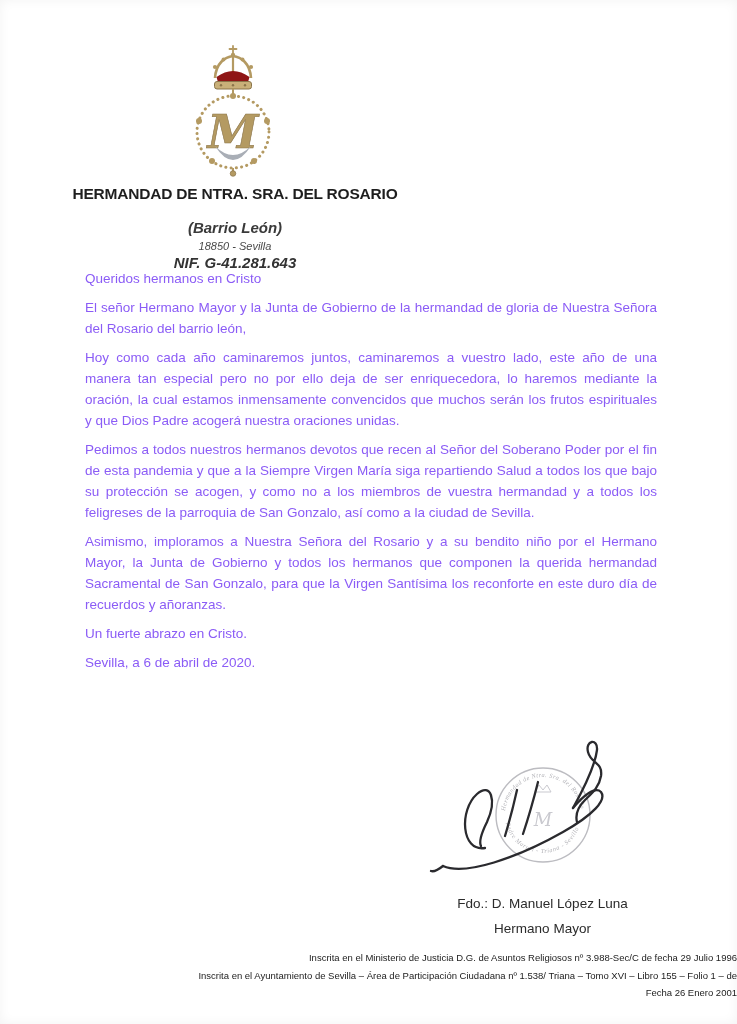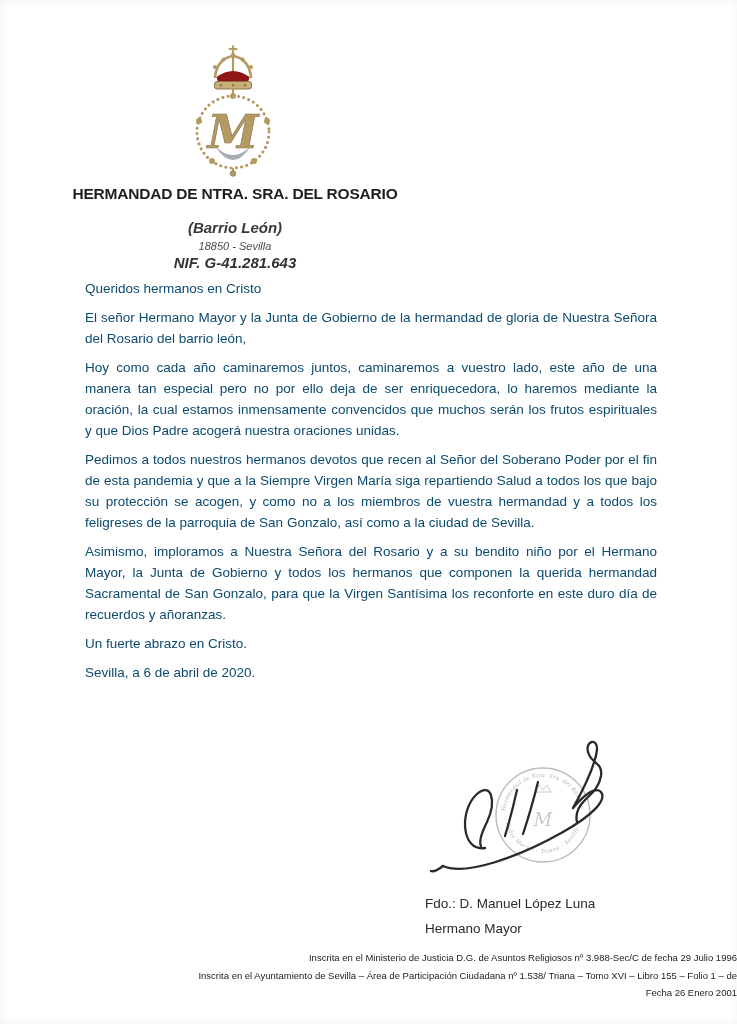--- a/index.html
+++ b/index.html
@@ -12,26 +12,26 @@
     color:#2d2d2d;
     overflow:hidden;
     box-shadow:inset 0 0 12px rgba(0,0,0,0.05);
   }
   .emblem{position:absolute;left:171px;top:42px;width:124px;height:136px;}
   .letterhead{position:absolute;left:30px;top:185px;width:410px;text-align:center;}
   .org-name{font-size:15.5px;font-weight:bold;letter-spacing:-0.2px;color:#1e1e1e;margin:0;}
   .barrio{font-size:15px;font-style:italic;font-weight:bold;color:#3a3a3a;margin-top:16px;}
   .addr{font-size:11px;font-style:italic;color:#4a4a4a;line-height:14px;margin-top:3px;}
   .nif{font-size:15px;font-style:italic;font-weight:bold;color:#333;margin-top:1px;}
-  .body-text{position:absolute;left:85px;top:278px;width:572px;font-size:13.5px;line-height:21px;color:#0c4a6e;}
+  .body-text{position:absolute;left:85px;top:268px;width:572px;font-size:13.5px;line-height:21px;color:#8b5cf6;}
   .body-text p{margin:0 0 8px 0;text-align:justify;}
   .body-text p.nojust{text-align:left;}
   .dateline{margin-top:6px;text-align:right;padding-right:45px;}
   .sig-zone{position:absolute;left:425px;top:730px;width:235px;height:158px;}
-  .sig-block{position:absolute;left:425px;top:891px;width:235px;font-size:13.5px;line-height:25px;color:#2b2b2b;}
+  .sig-block{position:absolute;left:425px;top:891px;width:235px;text-align:center;font-size:13.5px;line-height:25px;color:#2b2b2b;}
   .footer{position:absolute;left:0;top:949px;width:737px;text-align:right;font-size:9.5px;line-height:17.5px;color:#222;}
 </style>
 </head>
 <body>
 
 <div class="page">
 
   <svg class="emblem" viewBox="0 0 124 132" aria-hidden="true">
 
     <g stroke="#b49a62" stroke-width="1.8" stroke-linecap="round">

